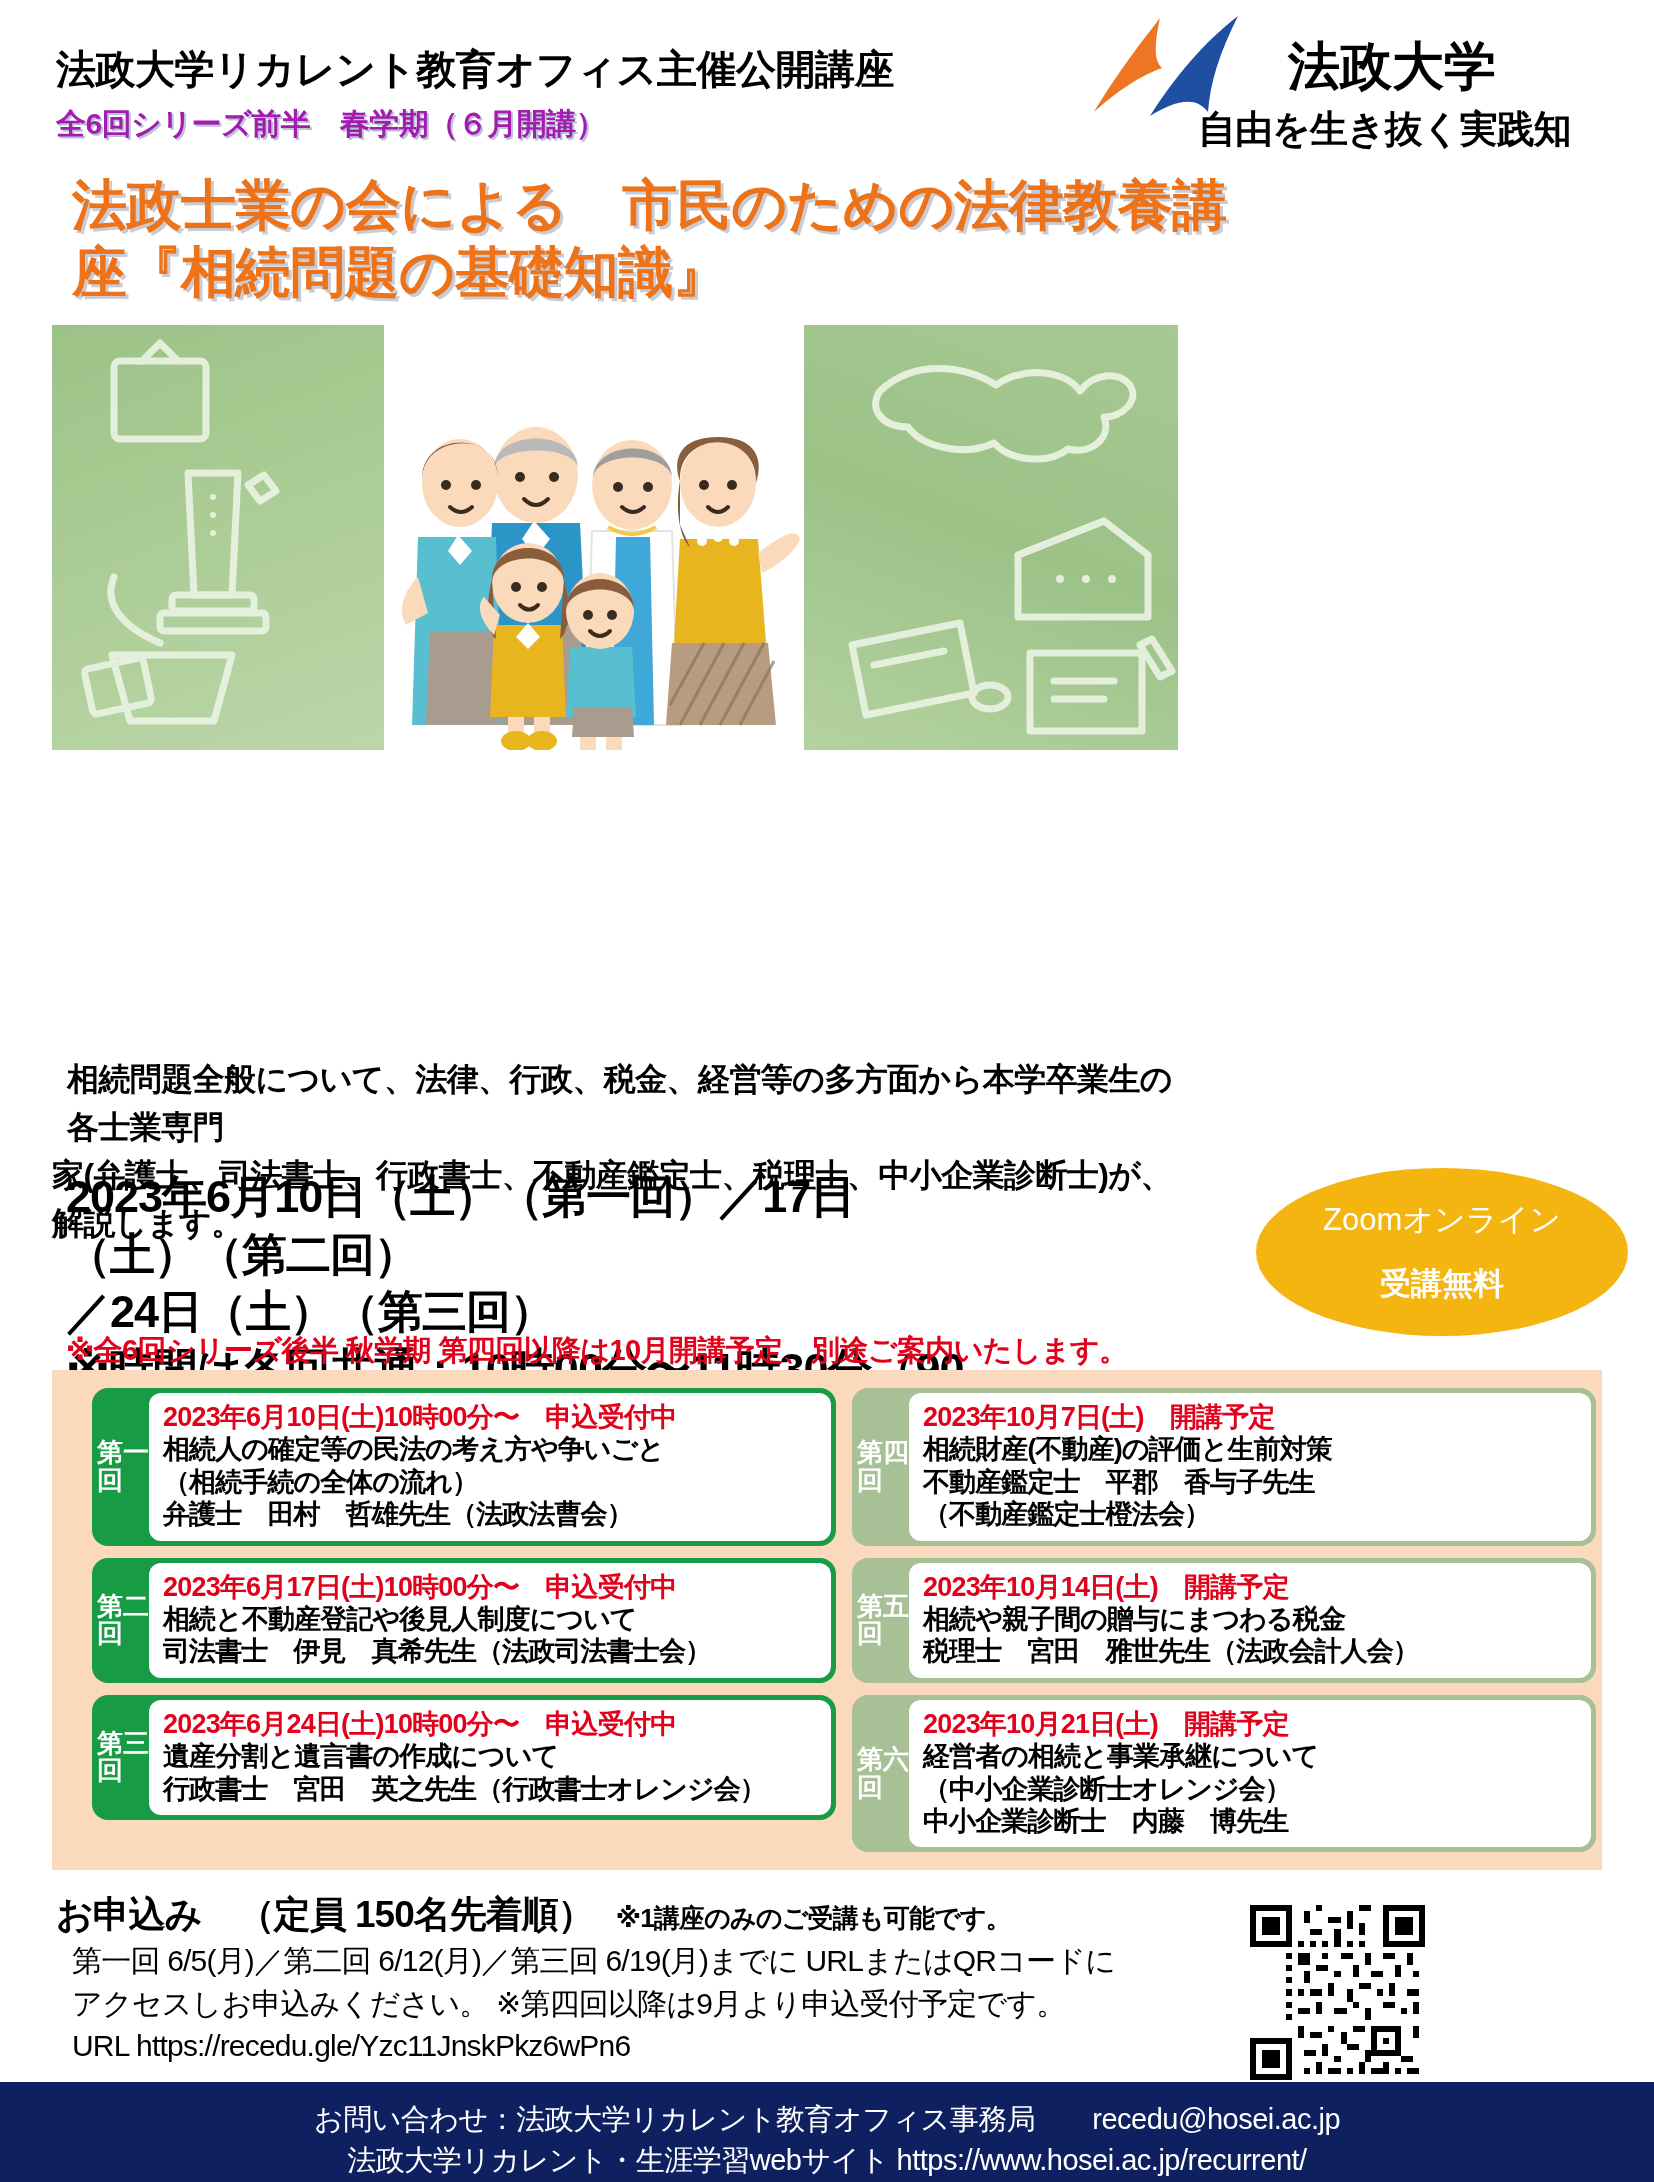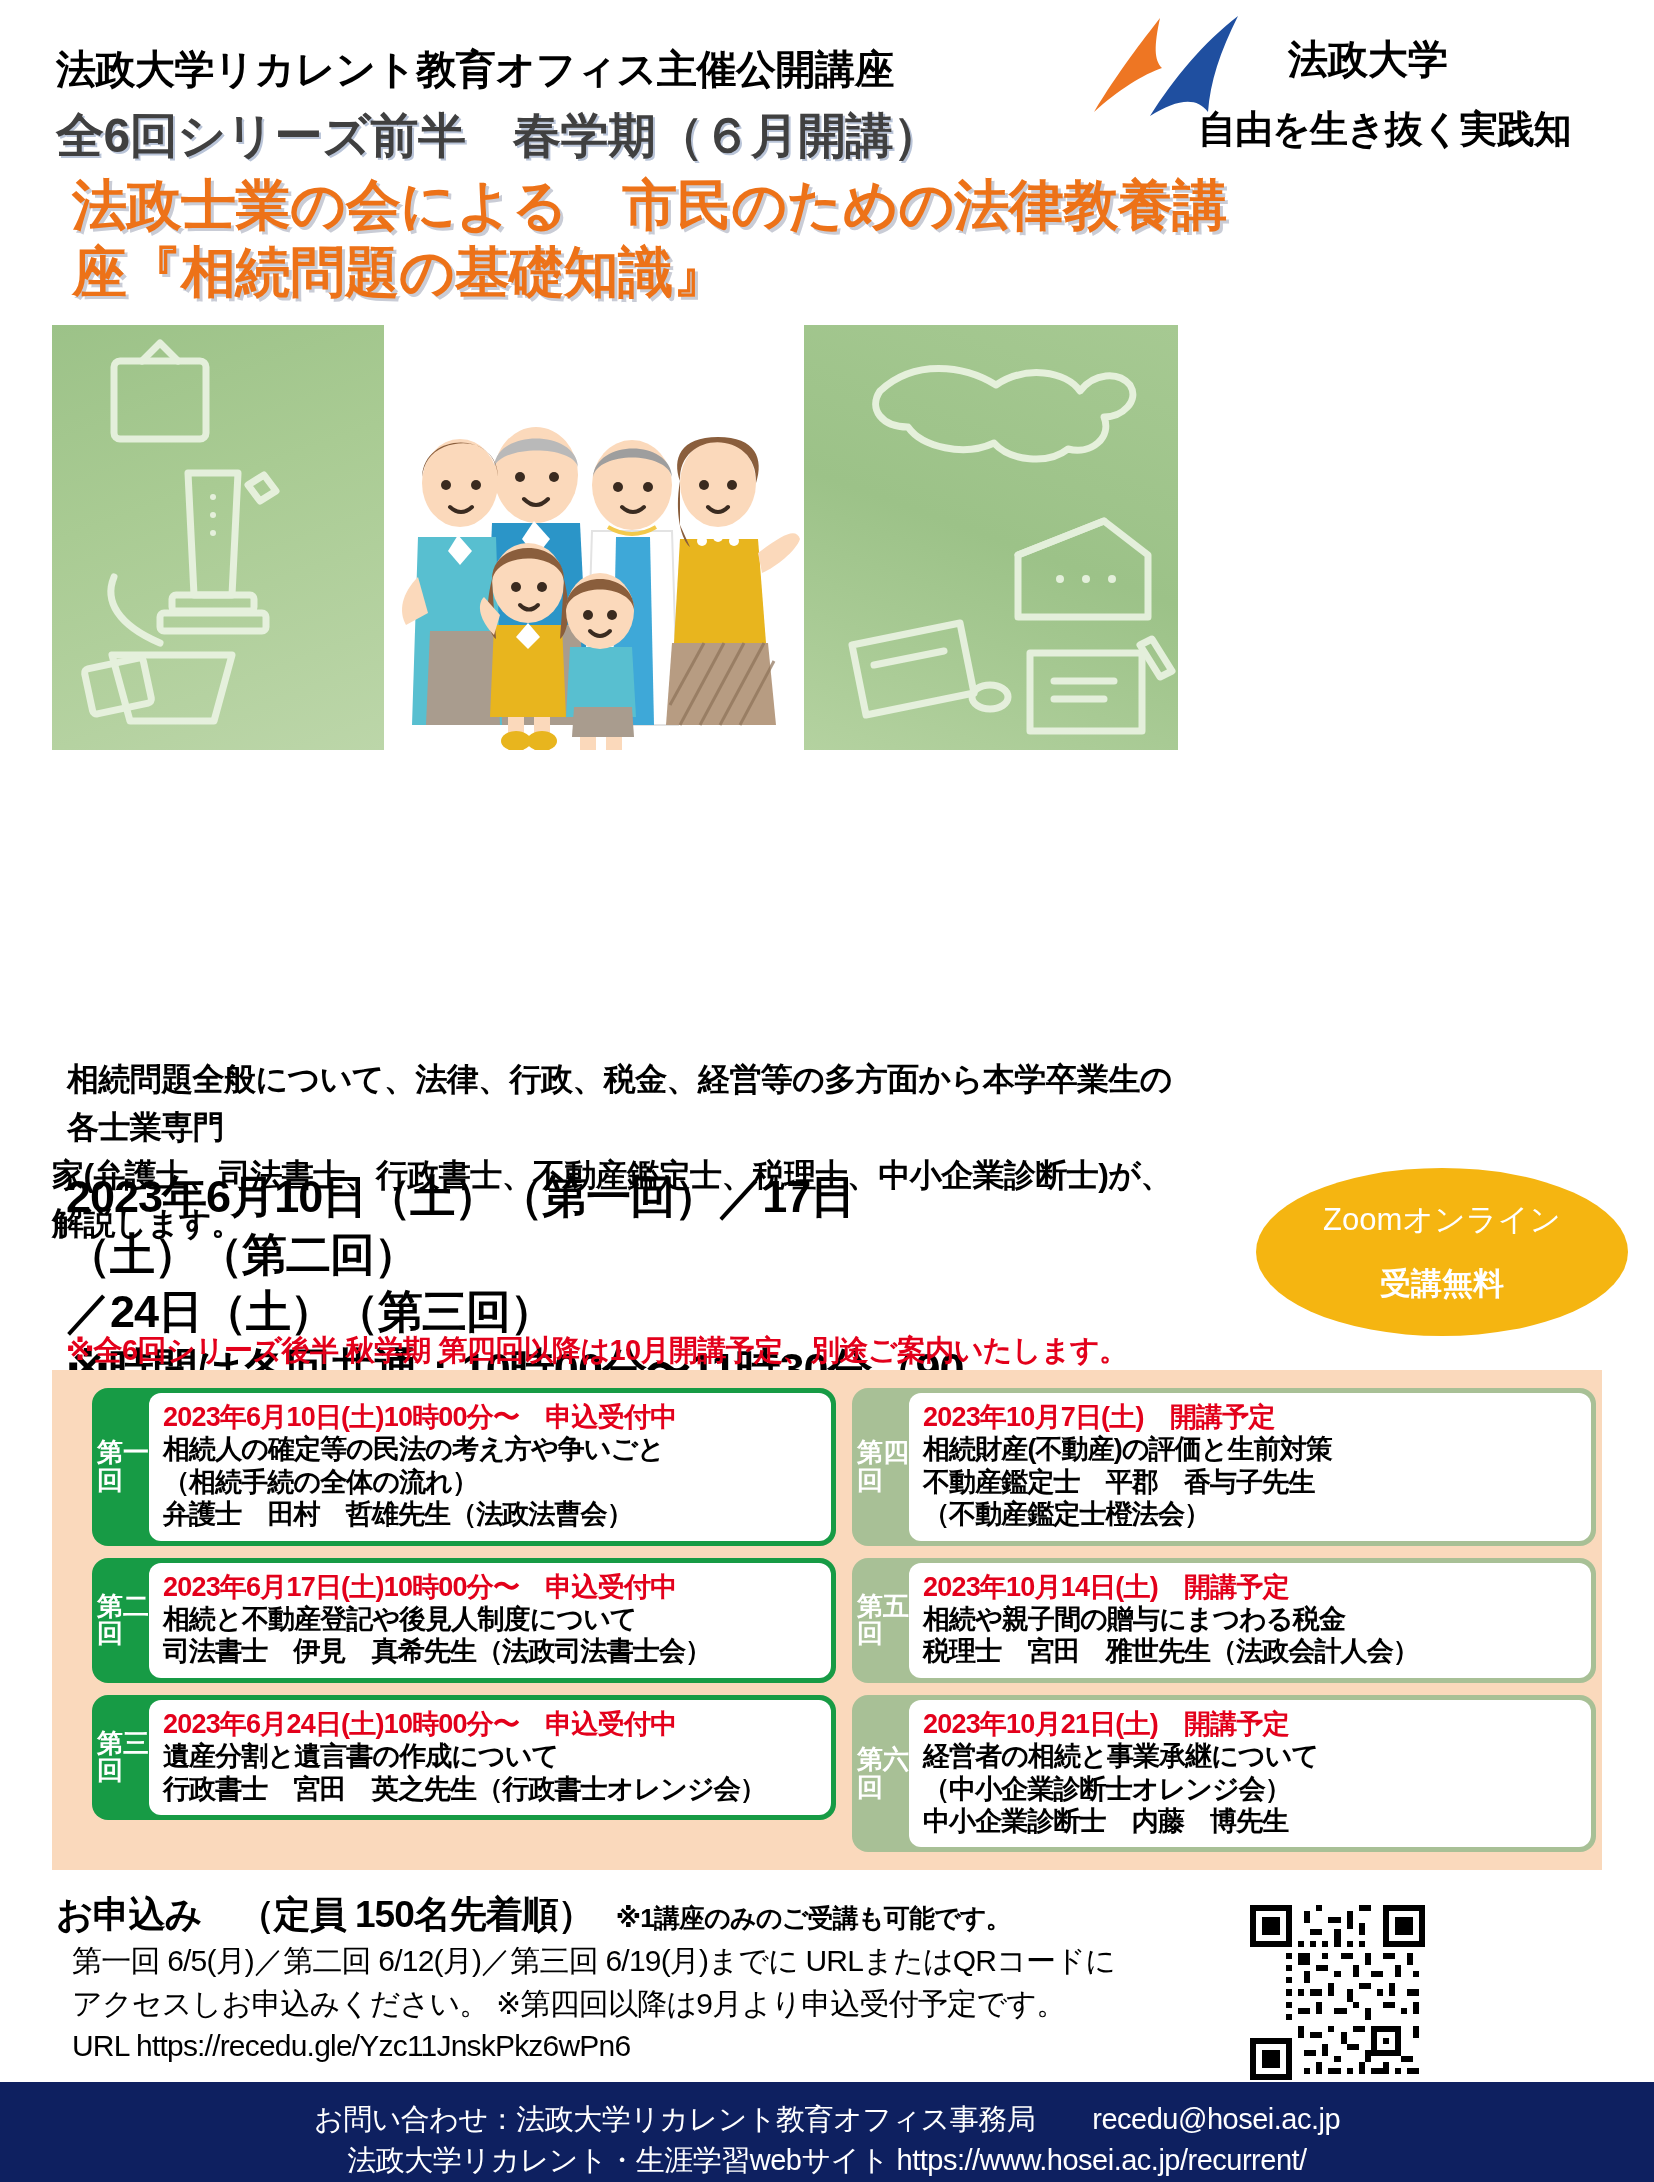--- a/index.html
+++ b/index.html
@@ -13,31 +13,31 @@
   .page{position:absolute;left:0;top:0;width:1654px;height:2182px;}
 
   
   .hdr-line1{
     position:absolute;left:56px;top:42px;
     font-size:40px;font-weight:bold;color:#000000;
     letter-spacing:-0.5px;white-space:nowrap;
   }
   .hdr-line2{
     position:absolute;left:56px;top:104px;
-    font-size:48px;font-weight:bold;color:#404040;
+    font-size:30px;font-weight:bold;color:#a21caf;
     letter-spacing:-0.5px;white-space:nowrap;
     text-shadow:2px 2px 0 #b9c4d8;
   }
 
   
   .logo-wrap{position:absolute;left:1088px;top:8px;width:560px;height:135px;}
   .logo-mark{position:absolute;left:0;top:4px;width:190px;height:110px;}
   .logo-name{
     position:absolute;left:200px;top:24px;
-    font-size:40px;font-weight:bold;color:#000;letter-spacing:0px;
+    font-size:52px;font-weight:bold;color:#000;letter-spacing:0px;
     white-space:nowrap;
   }
   .logo-tag{
     position:absolute;left:110px;top:96px;
     font-size:38px;font-weight:bold;color:#000;letter-spacing:-1px;
     white-space:nowrap;
   }
 
   
   .maintitle{

